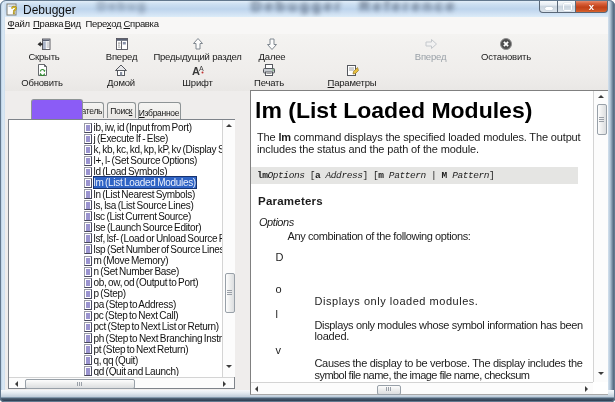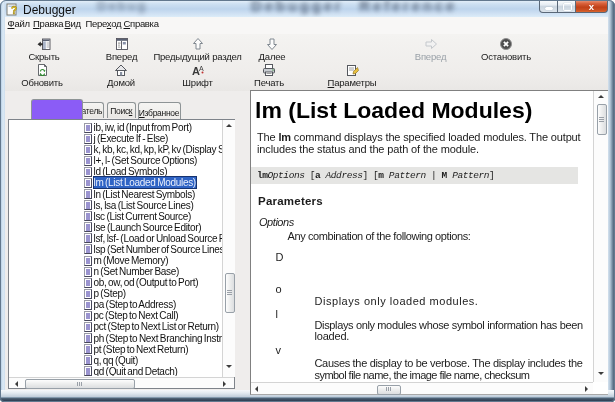--- a/index.html
+++ b/index.html
@@ -371,21 +371,21 @@
   <div class="trow" style="top:232.7px;">
           <span class="ticon">
             <i></i>
           </span>
           <span class="ttext">q, qq (Quit)</span>
         </div>
   <div class="trow" style="top:243.8px;">
           <span class="ticon">
             <i></i>
           </span>
-          <span class="ttext">qd (Quit and Detach)</span>
+          <span class="ttext">qd (Quit and Launch)</span>
         </div>
   </div>
 
   <div class="sbv" style="left:213px;top:0;width:13px;height:257px;border-left:1px solid #d4d4d4;box-sizing:border-box;">
     <div class="arr aup" style="left:3px;top:4px;"></div>
     <div class="thumbv" style="left:1.5px;top:153px;height:40px;"></div>
     <div class="arr adn" style="left:3px;top:245px;"></div>
     <div class="grip" style="left:4px;top:170px;width:5px;height:1px;background:#9aa0a8;"></div>
     <div class="grip" style="left:4px;top:172px;width:5px;height:1px;background:#9aa0a8;"></div>
     <div class="grip" style="left:4px;top:174px;width:5px;height:1px;background:#9aa0a8;"></div>

